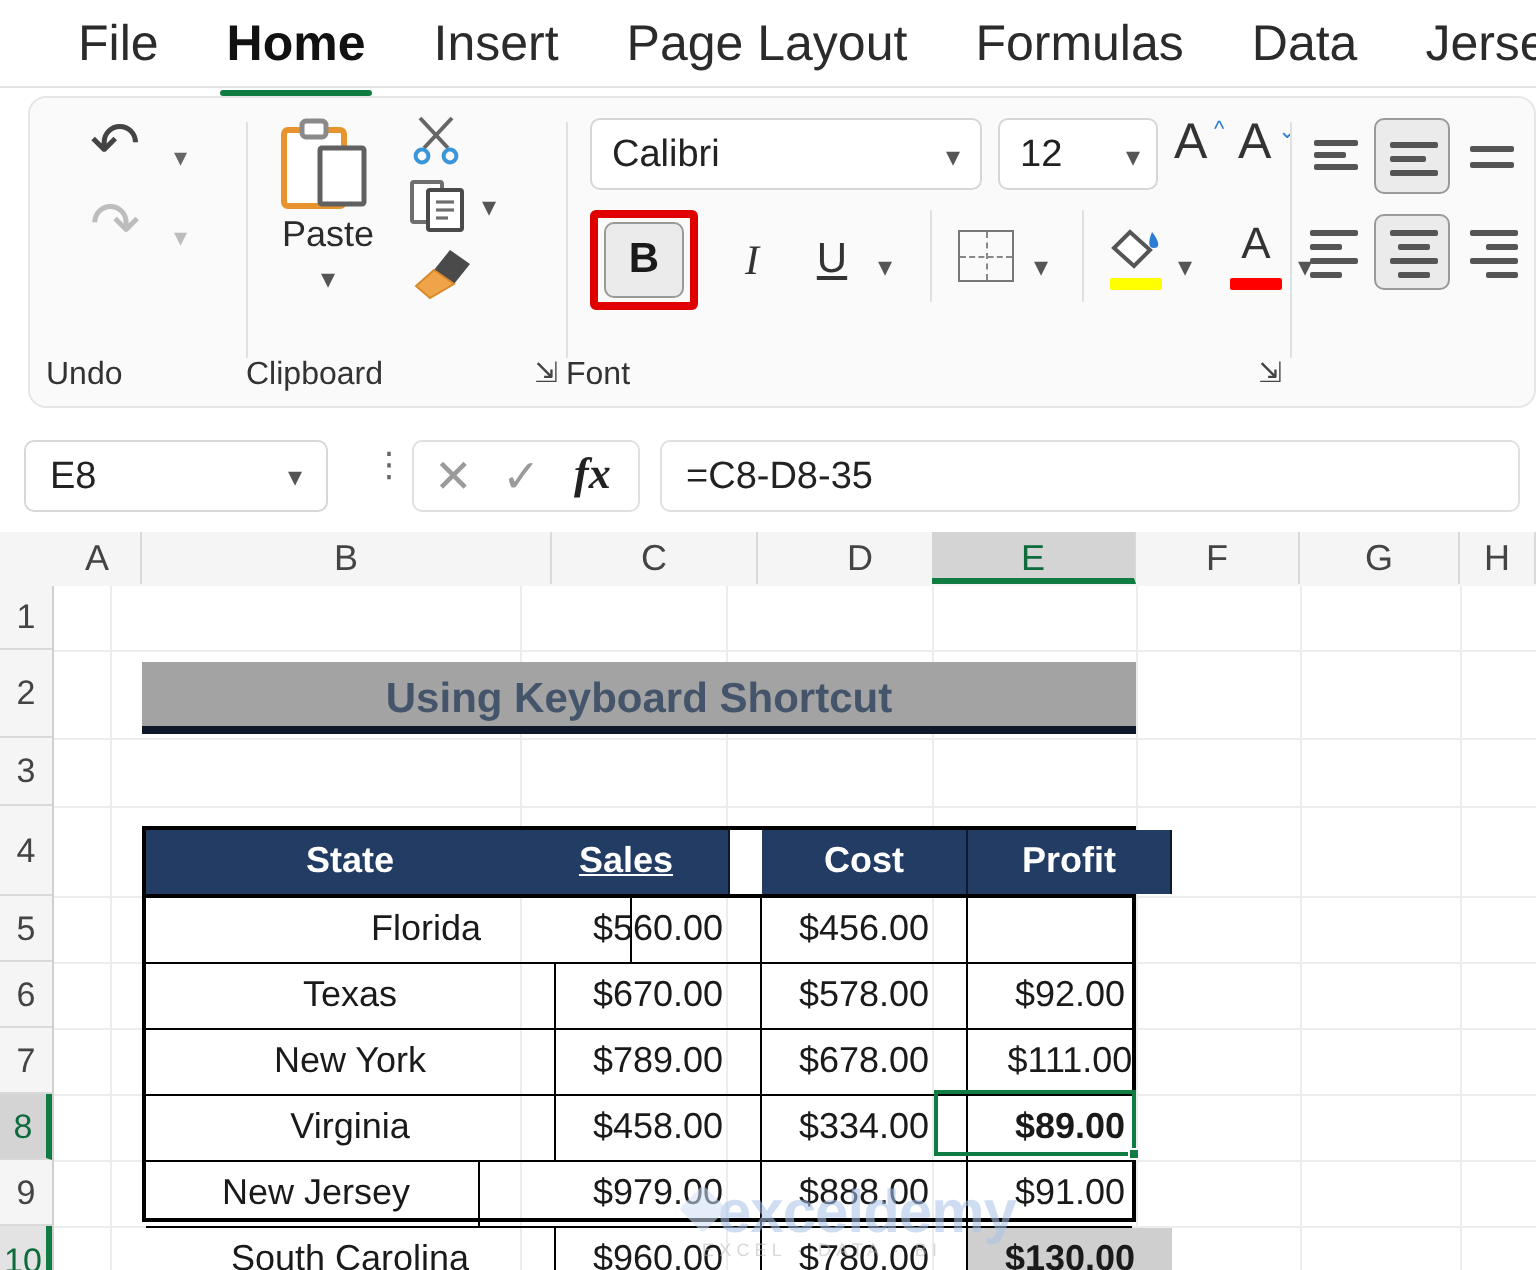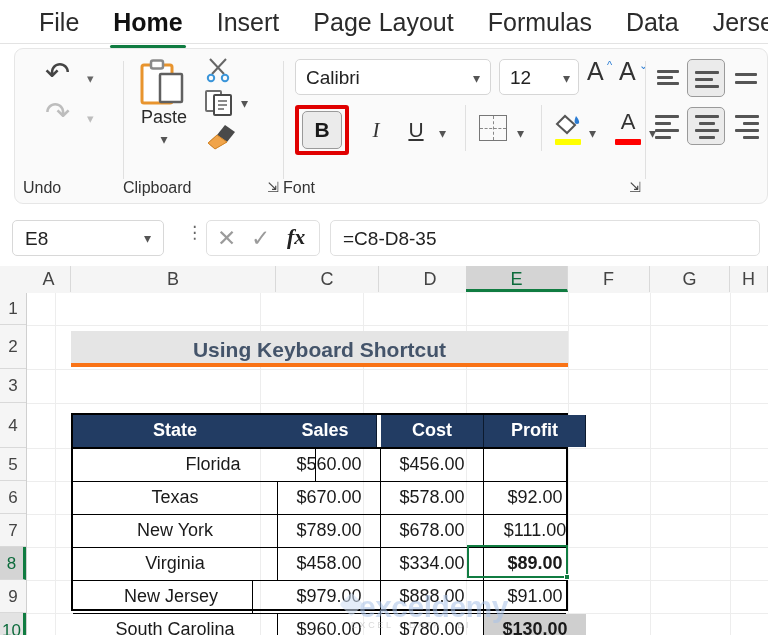--- a/index.html
+++ b/index.html
@@ -90,21 +90,21 @@
   .rowhdr{position:absolute;left:0;top:27px;width:26px;height:342px;background:#f5f5f5;border-right:1px solid #d0d0d0;}
   .rh{position:absolute;left:0;width:26px;text-align:center;font-size:17px;color:#444;
       background:#f5f5f5;border-bottom:1px solid #d9d9d9;box-sizing:border-box;}
   .rh.sel{background:#d4d4d4;color:#0d6b3c;border-right:3px solid #107c41;}
   .rh.sel2{background:#e3e3e3;color:#0d6b3c;border-right:3px solid #107c41;}
 
   .sheet{position:absolute;left:27px;top:27px;width:741px;height:342px;background:#fff;overflow:hidden;}
   .vg{position:absolute;top:0;width:1px;height:342px;background:#ededed;}
   .hg{position:absolute;left:0;width:741px;height:1px;background:#ededed;}
 
-  .banner{position:absolute;background:#e5e5e5;border-bottom:4px solid #f97316;box-sizing:border-box;text-decoration:underline;}
+  .banner{position:absolute;background:#a3a3a3;border-bottom:4px solid #0f172a;box-sizing:border-box;text-decoration:underline;}
   .banner span{position:absolute;left:0;top:0;width:100%;text-align:center;font-size:21px;font-weight:bold;color:#44546a;}
 
   .tbl{position:absolute;border:2px solid #000;box-sizing:border-box;}
   .thr{position:absolute;left:0;width:100%;box-sizing:border-box;}
   .tc{position:absolute;top:0;height:100%;box-sizing:border-box;border-right:1.5px solid #000;
       font-size:18px;color:#1a1a1a;text-align:center;overflow:hidden;white-space:nowrap;}
   .tc.last{border-right:none;}
   .thr.head .tc{background:#223c63;color:#fff;font-weight:bold;border-right:1.5px solid #0c1a2e;}
   .thr.head{border-bottom:2px solid #000;}
   .thr.body{border-bottom:1.5px solid #000;}
@@ -337,21 +337,21 @@
       <div class="hg" style="top:287px;"></div>
       <div class="hg" style="top:320px;"></div>
 
       <div class="banner" style="left:44px;top:38px;width:497px;height:36px;">
         <span style="top:7px;">Using Keyboard Shortcut</span>
       </div>
 
       <div class="tbl" id="tbl" style="left:44px;top:120px;width:497px;height:198px;">
           <div class="thr head" style="top: 0px; height: 34px;">
             <div class="tc" style="left: 0px; width: 205px; line-height: 31px;">State</div>
-            <div class="tc" style="left: 201px; width: 103px; line-height: 31px;">Sales</div>
+            <div class="tc" style="left: 189px; width: 103px; line-height: 31px; text-decoration: underline;">Sales</div>
             <div class="tc" style="left: 308px; width: 103px; line-height: 31px;">Cost</div>
             <div class="tc last" style="left: 411px; width: 102px; line-height: 31px;">Profit</div>
           </div>
           <div class="thr body" style="top: 34px; height: 33px;">
             <div class="tc" style="left: 0px; width: 205px; line-height: 31px; margin-left: 38px;">Florida</div>
             <div class="tc" style="left: 205px; width: 103px; line-height: 31px;">$560.00</div>
             <div class="tc" style="left: 308px; width: 103px; line-height: 31px;">$456.00</div>
           </div>
           <div class="thr body" style="top: 67px; height: 33px;">
             <div class="tc" style="left: 0px; width: 205px; line-height: 31px;">Texas</div>
@@ -365,21 +365,21 @@
             <div class="tc" style="left: 308px; width: 103px; line-height: 31px;">$678.00</div>
             <div class="tc last" style="left: 411px; width: 102px; line-height: 31px;">$111.00</div>
           </div>
           <div class="thr body" style="top: 133px; height: 33px;">
             <div class="tc" style="left: 0px; width: 205px; line-height: 31px;">Virginia</div>
             <div class="tc" style="left: 205px; width: 103px; line-height: 31px;">$458.00</div>
             <div class="tc" style="left: 308px; width: 103px; line-height: 31px;">$334.00</div>
             <div class="tc last cell-bold" style="left: 411px; width: 102px; line-height: 31px;">$89.00</div>
           </div>
           <div class="thr body" style="top: 166px; height: 33px;">
-            <div class="tc" style="left: 17px; width: 163px; line-height: 31px;">New Jersey</div>
+            <div class="tc" style="left: 4px; width: 163px; line-height: 31px;">New Jersey</div>
             <div class="tc" style="left: 205px; width: 103px; line-height: 31px;">$979.00</div>
             <div class="tc" style="left: 308px; width: 103px; line-height: 31px;">$888.00</div>
             <div class="tc last" style="left: 411px; width: 102px; line-height: 31px;">$91.00</div>
           </div>
           <div class="thr body lastrow" style="top: 199px; height: 33px;">
             <div class="tc" style="left: 0px; width: 205px; line-height: 31px;">South Carolina</div>
             <div class="tc" style="left: 205px; width: 103px; line-height: 31px;">$960.00</div>
             <div class="tc" style="left: 308px; width: 103px; line-height: 31px;">$780.00</div>
             <div class="tc last cell-bold" style="left: 411px; width: 102px; line-height: 31px; background: rgb(207, 207, 207);">$130.00</div>
           </div>

